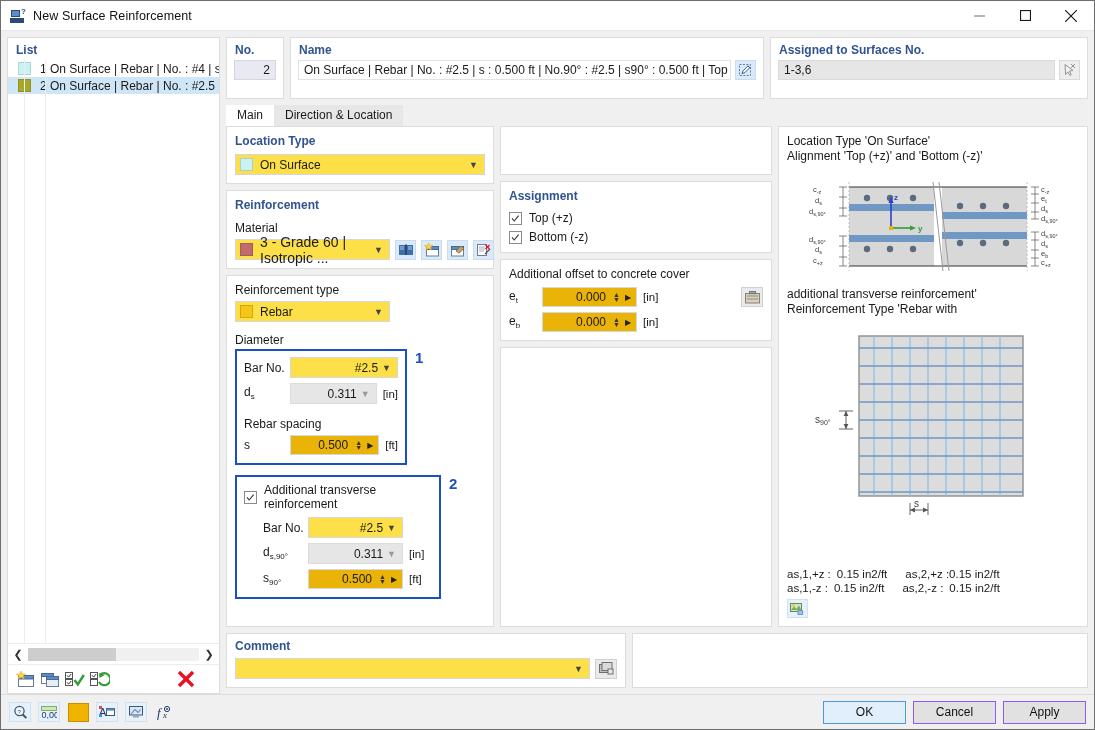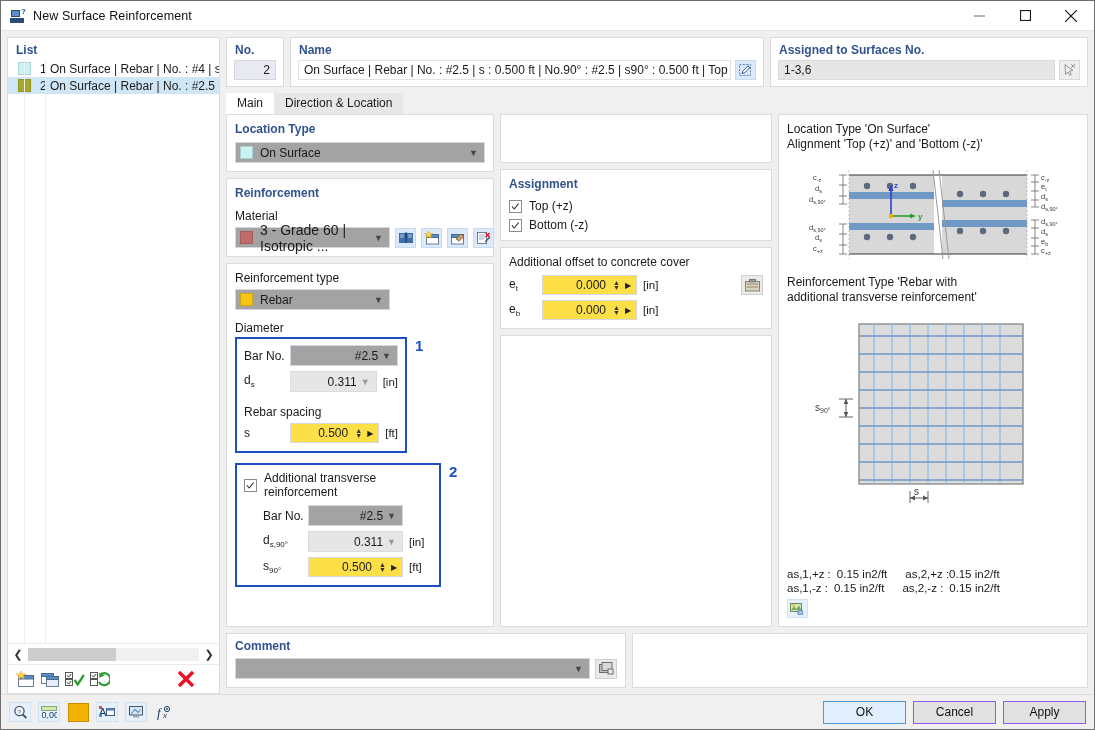--- a/index.html
+++ b/index.html
@@ -67,21 +67,21 @@
   .thumb{position:absolute;left:0;top:0;height:13px;width:88px;background:#cdcdcd;}
   .list-tools{
     height:28px;display:flex;align-items:center;gap:5px;padding:0 7px;border-top:1px solid #ececec;background:#fff;
   }
   .tbtn{width:20px;height:19px;display:flex;align-items:center;justify-content:center;position:relative;}
 
   
   .right{flex:1;display:flex;flex-direction:column;padding:6px 6px 0 6px;box-sizing:border-box;min-width:0;}
   .toprow{display:flex;gap:6px;flex:0 0 auto;}
   .card{background:#fff;border:1px solid #dcdcdc;box-sizing:border-box;}
-  .no-card{width:58px;flex:0 0 58px;padding:0 0 6px 0;}
+  .no-card{width:58px;flex:0 0 58px;padding:0 0 18px 0;}
   .name-card{flex:1;min-width:0;padding:0 0 6px 0;}
   .assigned-card{width:318px;flex:0 0 318px;padding:0 0 6px 0;}
   .fld{height:20px;background:#e9e9f2;border:1px solid #d6d6e0;box-sizing:border-box;display:flex;align-items:center;padding:0 5px;font-size:12px;white-space:nowrap;overflow:hidden;}
   .fld.num{justify-content:flex-end;background:#e9e9f2;}
   .fld.grey{background:#e6e6e6;border-color:#dadada;}
   .row-inline{display:flex;align-items:center;gap:4px;padding:0 7px;}
   .iconbtn{
     width:21px;height:20px;flex:0 0 21px;border:1px solid #c9dcef;background:#dbeafb;
     display:flex;align-items:center;justify-content:center;box-sizing:border-box;
   }
@@ -96,27 +96,27 @@
   .panes{flex:1;display:flex;gap:6px;min-height:0;}
   .col{display:flex;flex-direction:column;gap:6px;min-width:0;}
   .col1{width:268px;flex:0 0 268px;}
   .col2{width:272px;flex:0 0 272px;}
   .col3{flex:1;min-width:0;}
   .pane{background:#fff;border:1px solid #dcdcdc;box-sizing:border-box;}
   .pad{padding:7px 8px 8px 8px;}
   .lbl{font-size:12px;color:#1a1a1a;}
   .ttl{color:#31538f;font-weight:bold;font-size:12px;}
   .combo{
-    height:21px;background:#a3a3a3;border:1px solid #d6d6e0;box-sizing:border-box;
+    height:21px;background:#fde047;border:1px solid #d6d6e0;box-sizing:border-box;
     display:flex;align-items:center;padding:0 4px;font-size:12px;position:relative;
   }
   .combo .chev{margin-left:auto;color:#444;font-size:9px;padding-right:2px;}
   .combo .csw{width:13px;height:13px;margin-right:7px;flex:0 0 13px;border:1px solid rgba(0,0,0,.15);box-sizing:border-box;}
   .spin{
-    height:20px;background:#fde047;border:1px solid #d6d6e0;box-sizing:border-box;
+    height:20px;background:#eab308;border:1px solid #d6d6e0;box-sizing:border-box;
     display:flex;align-items:center;font-size:12px;padding:0 2px 0 5px;
   }
   .spin .val{margin-left:auto;text-align:right;}
   .spin .ar{display:flex;flex-direction:column;align-items:center;justify-content:center;width:11px;margin-left:5px;color:#333;line-height:5px;font-size:7px;}
   .spin .play{width:12px;text-align:center;color:#222;font-size:8px;}
   .unit{font-size:11.5px;color:#1a1a1a;margin-left:6px;white-space:nowrap;}
   .chk{width:13px;height:13px;border:1px solid #8a8a8a;background:#fff;box-sizing:border-box;display:flex;align-items:center;justify-content:center;flex:0 0 13px;}
   .chk svg{display:block;}
   .frow{display:flex;align-items:center;gap:0;margin-top:5px;}
   .outline{border:2px solid #1b4fc4;box-sizing:border-box;}
@@ -578,22 +578,22 @@
                     <text x="254" y="49">d<tspan font-size="5.5" dy="2">s,90°</tspan></text>
                     <text x="254" y="64">d<tspan font-size="5.5" dy="2">s,90°</tspan></text>
                     <text x="254" y="74">d<tspan font-size="5.5" dy="2">s</tspan></text>
                     <text x="254" y="84">e<tspan font-size="5.5" dy="2">b</tspan></text>
                     <text x="254" y="93">c<tspan font-size="5.5" dy="2">+z</tspan></text>
                   </g>
                 </svg>
               </div>
 
               <div class="info" style="margin-top:12px;">
+                <div>additional transverse reinforcement'</div>
                 <div>Reinforcement Type 'Rebar with</div>
-                <div>additional transverse reinforcement'</div>
               </div>
 
               <div style="margin-top:14px;">
                 <svg width="272" height="190" viewBox="0 0 272 190">
                   <rect x="72" y="5" width="164" height="160" fill="#dcdcdc" stroke="#8d8d8d" stroke-width="1.4"></rect>
                   <g stroke="#8fc0e8" stroke-width="1.4">
                     <line x1="87" y1="5" x2="87" y2="165"></line>
                       <line x1="105" y1="5" x2="105" y2="165"></line>
                     <line x1="123" y1="5" x2="123" y2="165"></line>
                       <line x1="141" y1="5" x2="141" y2="165"></line>

